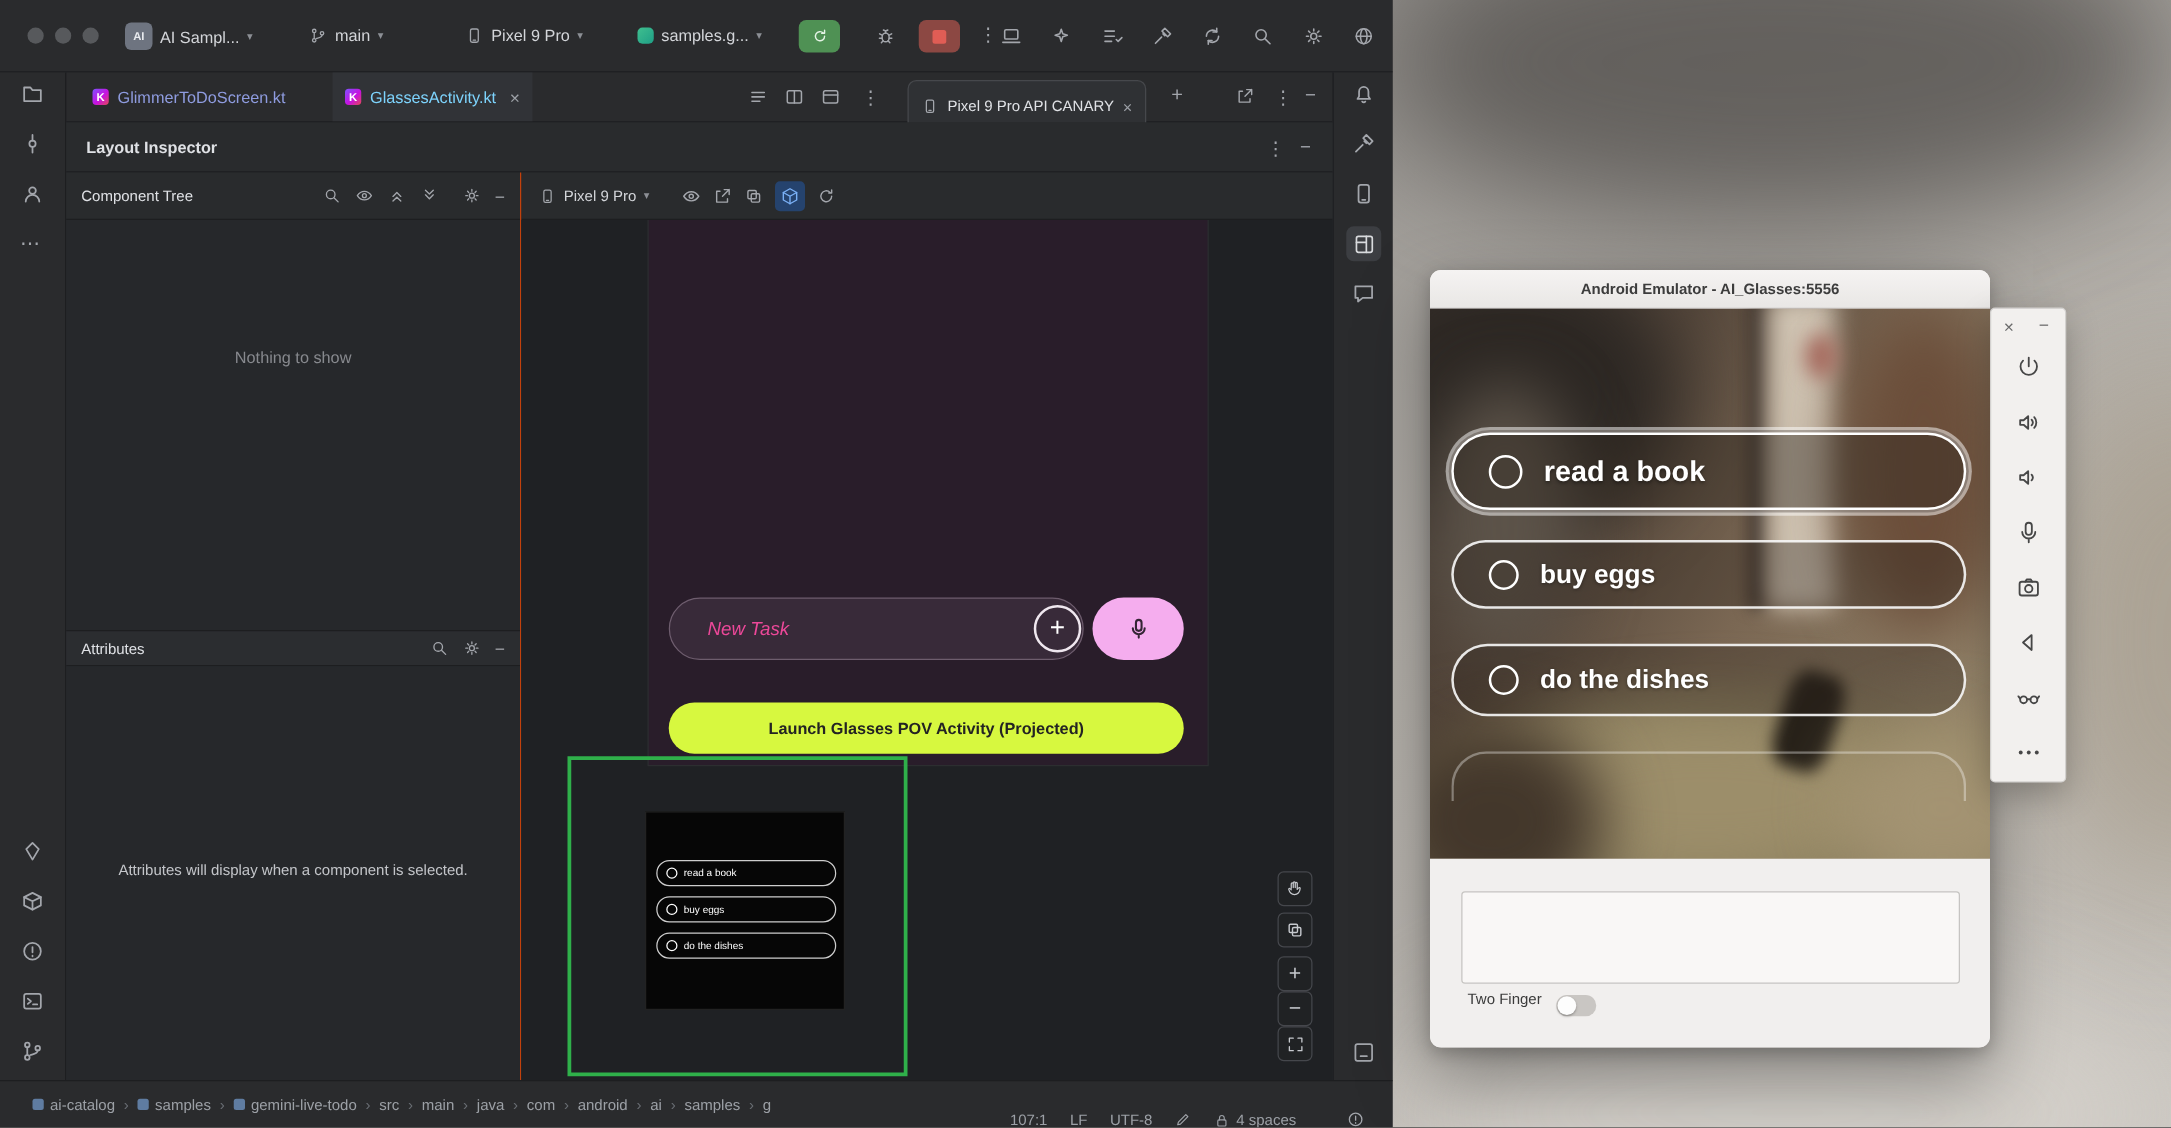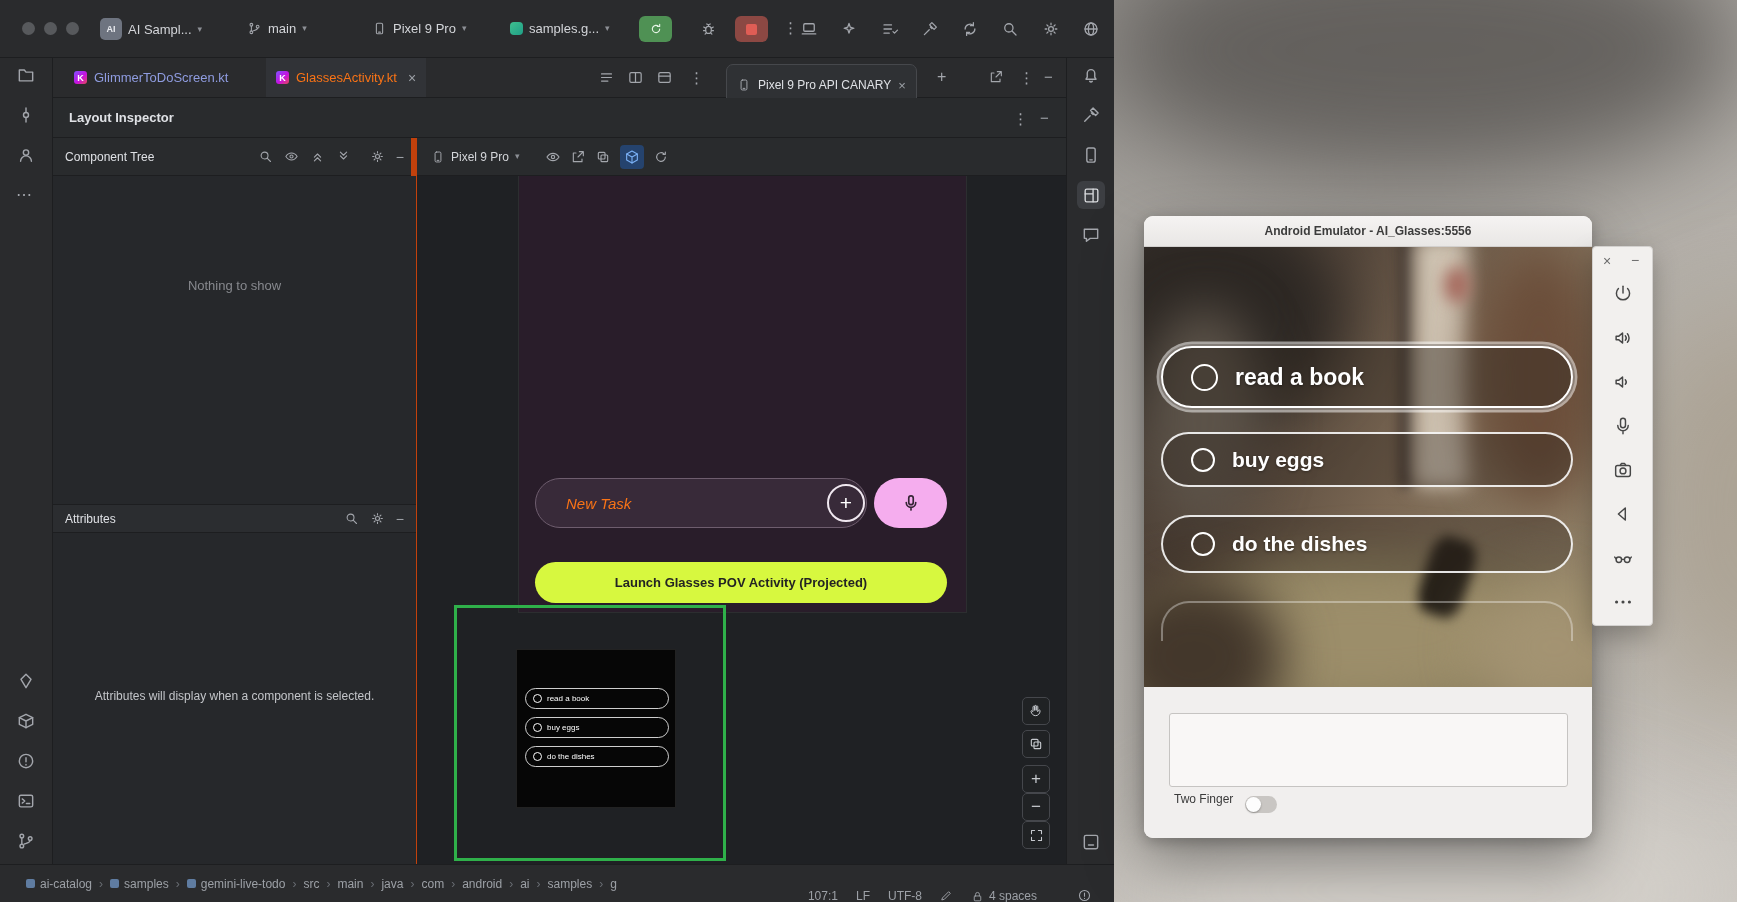--- a/index.html
+++ b/index.html
@@ -23,38 +23,38 @@
   .tabbar{position:absolute;left:53px;top:58px;width:1013px;height:40px;background:#2a2b2d;border-bottom:1px solid #1d1e20;}
   .kicon{width:13px;height:13px;border-radius:3px;background:linear-gradient(135deg,#7f52ff,#c711e1 55%,#e44857);
     color:#fff;font-size:9px;font-weight:bold;display:flex;align-items:center;justify-content:center;}
   .strip{position:absolute;top:58px;width:53px;height:806px;background:#2a2b2d;}
   .strip .tb-ic{position:absolute;}
   .inspector{position:absolute;left:53px;top:98px;width:1013px;height:766px;background:#26282b;}
   .insp-head{position:absolute;left:0;top:0;width:1013px;height:40px;background:#292b2d;border-bottom:1px solid #1d1e20;}
   .insp-tool{position:absolute;left:0;top:40px;width:1013px;height:38px;background:#292b2d;border-bottom:1px solid #1d1e20;}
   .pane-title{font-size:12px;color:#dfe1e5;}
   .render{position:absolute;left:364px;top:78px;width:649px;height:688px;background:#1f2124;overflow:hidden;}
-  .leftcol{position:absolute;left:0;top:40px;width:364px;height:726px;border-right:6px solid #c2410c;}
+  .leftcol{position:absolute;left:0;top:40px;width:364px;height:726px;border-right:1px solid #c2410c;}
   .phone{position:absolute;left:102px;top:0;width:447px;height:436px;background:#291d2a;outline:1px solid rgba(255,255,255,.06);}
   .greenbox{position:absolute;left:37px;top:429px;width:272px;height:256px;border:3px solid #2fb04a;z-index:6;}
   .mini{position:absolute;left:99px;top:473px;width:160px;height:159px;background:#060606;border:1px solid #222;z-index:4;}
   .mpill{position:absolute;left:8px;width:144px;height:21px;border:1px solid rgba(255,255,255,.8);border-radius:11px;
     display:flex;align-items:center;gap:5px;padding-left:7px;color:#fff;font-size:8px;}
   .mcirc{width:9px;height:9px;border:1px solid #fff;border-radius:50%;flex:none;}
   .zbtn{position:absolute;left:605px;width:28px;height:28px;background:rgba(32,34,37,.9);border:1px solid #45474c;
     border-radius:5px;color:#c6c9ce;display:flex;align-items:center;justify-content:center;z-index:7;}
   .statusbar{position:absolute;left:0;top:864px;width:1114px;height:38px;background:#2a2b2d;border-top:1px solid #1d1e20;
     display:flex;align-items:center;font-size:12px;color:#9ca0a6;}
   .crumb{display:flex;align-items:center;}
   .crumb-ic{width:9px;height:9px;border-radius:2px;background:#5f7ca1;margin-right:5px;}
   .csep{color:#686c72;margin:0 7px;font-size:12px;}
 
   
   .ntask{position:absolute;left:16px;top:302px;width:332px;height:50px;border-radius:25px;background:#382a39;border:1px solid #6e5d6e;}
-  .ntask-txt{position:absolute;left:30px;top:0;height:48px;display:flex;align-items:center;font-style:italic;font-size:15px;color:#f97316;}
+  .ntask-txt{position:absolute;left:30px;top:0;height:48px;display:flex;align-items:center;font-style:italic;font-size:15px;color:#ec4899;}
   .pluscirc{position:absolute;left:308px;top:308px;width:38px;height:38px;border-radius:50%;border:2px solid #efe7ef;
     color:#fff;font-size:21px;display:flex;align-items:center;justify-content:center;z-index:2;}
   .micpill{position:absolute;left:355px;top:302px;width:73px;height:50px;border-radius:25px;background:#f5adee;
     display:flex;align-items:center;justify-content:center;color:#352535;}
   .launch{position:absolute;left:16px;top:386px;width:412px;height:41px;border-radius:21px;background:#d7f83f;
     display:flex;align-items:center;justify-content:center;font-size:13px;font-weight:600;color:#232323;}
 
   
   .emu{position:absolute;left:1144px;top:216px;width:448px;height:622px;border-radius:9px;background:#f1efee;
     box-shadow:0 25px 60px rgba(0,0,0,.38),0 4px 14px rgba(0,0,0,.22);overflow:hidden;}
@@ -192,21 +192,21 @@
       </div>
     </header>
 
     <div class="tabbar">
       <div class="f a" style="left:13px;top:0;height:39px;gap:7px;padding:0 8px;">
         <span class="kicon">K</span>
         <span style="color:#8f9ce0;">GlimmerToDoScreen.kt</span>
       </div>
       <div class="f a" style="left:213px;top:0;height:39px;gap:7px;padding:0 10px;background:#313337;">
         <span class="kicon">K</span>
-        <span style="color:#f97316;">GlassesActivity.kt</span>
+        <span style="color:#7dd3fc;">GlassesActivity.kt</span>
         <span style="color:#9ca0a6;font-size:14px;margin-left:4px;">×</span>
       </div>
       <span class="tb-ic a" style="left:545px;top:11px;">
           <svg class="ic" width="17" height="17" viewBox="0 0 24 24">
             <path d="M5 7h14M5 12h14M5 17h9"></path>
           </svg>
         </span>
       <span class="tb-ic a" style="left:574px;top:11px;">
           <svg class="ic" width="17" height="17" viewBox="0 0 24 24">
             <rect x="4" y="5" width="16" height="14" rx="2"></rect>

